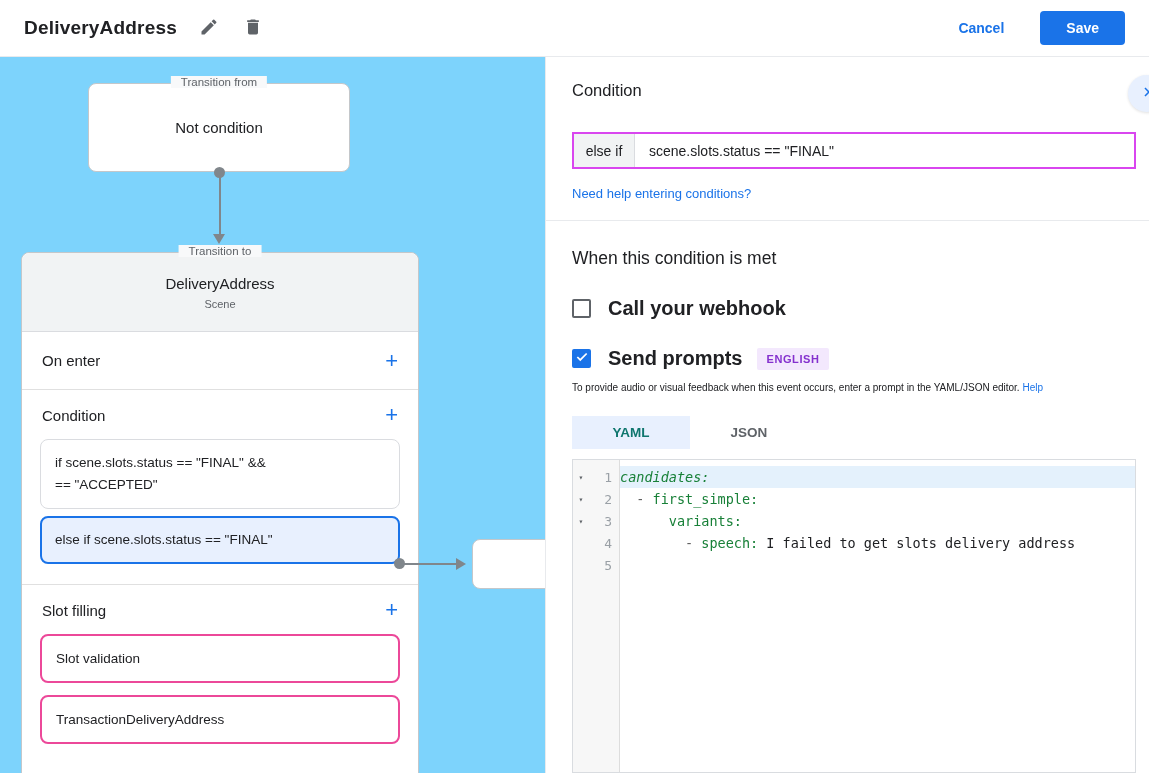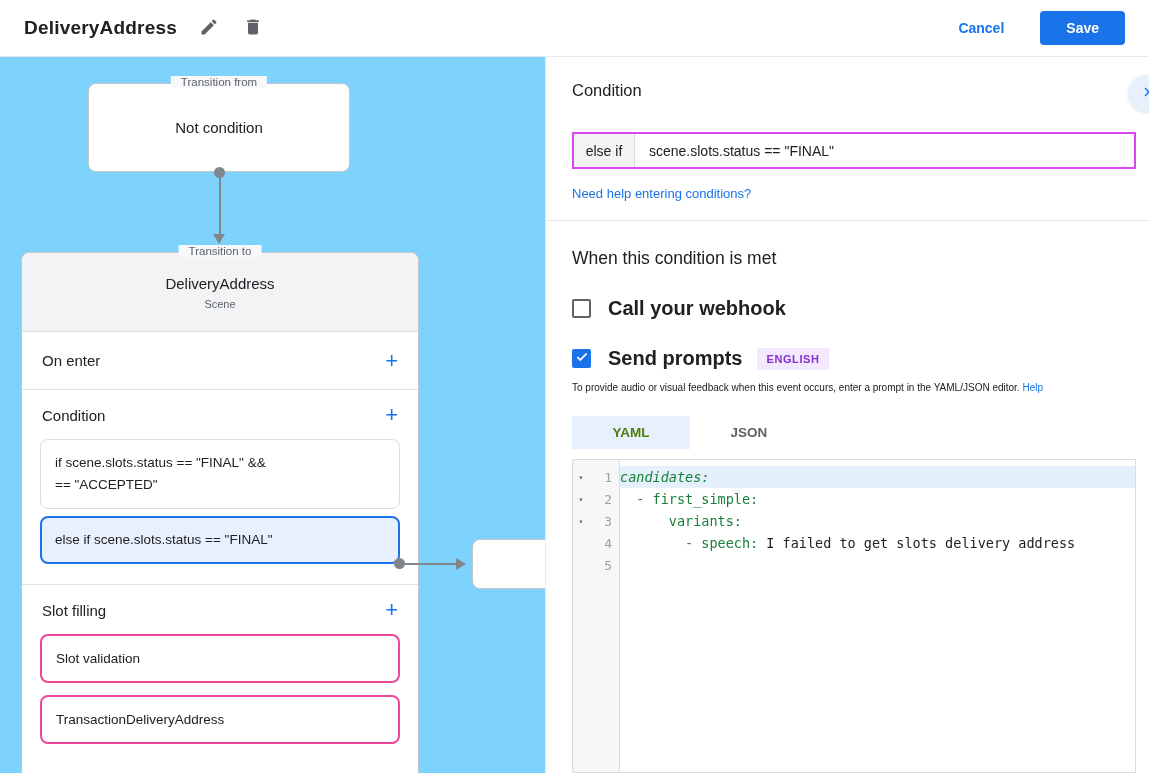--- a/index.html
+++ b/index.html
@@ -106,21 +106,21 @@
   .check-label { margin-left:17px; font-size:20px; font-weight:bold; color:#202124; }
   .lang-badge { margin-left:15px; background:#f3e8fd; color:#8430ce; font-size:11px;
     font-weight:bold; letter-spacing:.6px; padding:5px 9px; border-radius:2px; }
 
   .desc { margin-top:9px; font-size:10px; line-height:17px; color:#202124; width:560px; }
   .desc a { color:#1a73e8; text-decoration:none; cursor:pointer; }
 
   .tabs { margin-top:20px; display:flex; }
   .tab { width:118px; height:33px; display:flex; align-items:center; justify-content:center;
     font-size:13.5px; font-weight:bold; color:#5f6368; cursor:pointer; background:none; border:none; }
-  .tab.active { background:#e8f0fe; color:#4d7c0f; }
+  .tab.active { background:#e8f0fe; color:#0f766e; }
 
   .editor { margin-top:10px; width:564px; flex:1; min-height:0; display:flex;
     border:1px solid #d9dce0; background:#fff; font-family:"DejaVu Sans Mono", monospace; }
   .gutter { width:47px; flex:none; background:#f7f7f7; border-right:1px solid #ddd;
     padding-top:6px; }
   .g-row { display:flex; align-items:center; height:22px; }
   .fold { width:16px; text-align:center; font-size:8px; color:#5f6368; cursor:pointer; }
   .lnum { flex:1; text-align:right; padding-right:7px; font-size:13px; color:#9aa0a6; }
   .code { flex:1; padding-top:6px; overflow:hidden; cursor:text; }
   .code-line { height:22px; line-height:22px; font-size:13.5px; white-space:pre; }

